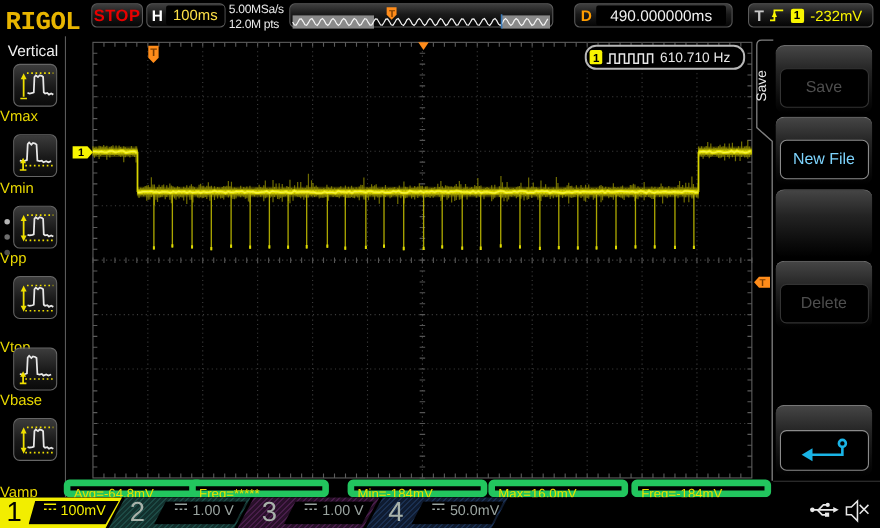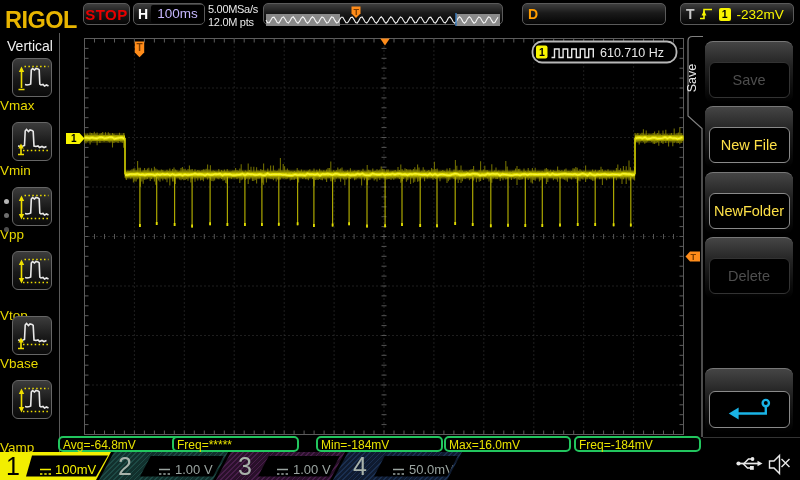--- a/index.html
+++ b/index.html
@@ -1,54 +1,54 @@
 <!DOCTYPE html>
 <html><head><meta charset="utf-8">
 <style>
 *{margin:0;padding:0;box-sizing:border-box}
 html,body{width:800px;height:480px;background:#000;overflow:hidden;font-family:"Liberation Sans",sans-serif}
 #scr{position:relative;width:800px;height:480px;background:#000}
 svg text{font-family:"Liberation Sans",sans-serif}
 .abs{position:absolute}
 
-#logo{position:absolute;left:5px;top:7px;font-family:Liberation Sans, sans-serif;font-weight:bold;font-size:23.5px;color:#e8b500;letter-spacing:-0.5px}
+#logo{position:absolute;left:5px;top:7px;font-family:Liberation Mono, monospace;font-weight:bold;font-size:23.5px;color:#e8b500;letter-spacing:-0.5px}
 .tbox{position:absolute;top:3px;height:22px;border:1px solid #5a5a5a;border-radius:5px;background:linear-gradient(#3e3e3e,#1a1a1a 45%,#050505);display:flex;align-items:center}
 #stop{left:83px;width:47px;justify-content:center;color:#e80000;font-weight:bold;font-size:15px;letter-spacing:0.5px}
 #hbox{left:133px;width:72px}
 #hbox b{color:#fff;font-size:14px;margin-left:4px}
-#hfield{margin-left:3px;width:56px;height:18px;background:#000;border-radius:2px;color:#c4b5fd;font-size:13.5px;text-align:center;line-height:18px}
+#hfield{margin-left:3px;width:56px;height:18px;background:#000;border-radius:2px;color:#fde047;font-size:13.5px;text-align:center;line-height:18px}
 #sa{position:absolute;left:208px;top:2.5px;color:#e8e8e8;font-size:11px;line-height:13px;letter-spacing:-0.3px}
 #prev{left:263px;width:240px}
 #dbox{left:522px;width:144px}
 #dbox b{color:#ff9d00;font-size:14px;margin-left:5px}
 #dfield{flex:1;margin:0 5px 0 4px;height:18px;background:#000;border-radius:2px;color:#f0f0f0;font-size:14px;text-align:center;line-height:18px}
 #tbox{left:680px;width:114px}
 #tbox .tl{color:#c8c8c8;font-weight:bold;font-size:14px;margin-left:5px}
 #t1{width:12px;height:13px;background:#f8f500;border-radius:2px;color:#000;font-size:10.5px;font-weight:bold;text-align:center;line-height:13px;margin-left:5px}
 #tv{color:#f8f500;font-size:13.5px;margin-left:6px}
 
 .vlabel{position:absolute;left:0;top:38px;width:60px;text-align:center;color:#f0f0f0;font-size:14px}
 .vbtn{position:absolute;left:12px;width:40px;height:39px;border:1px solid #666;border-radius:6px;background:linear-gradient(#3c3c3c,#191919 55%,#0a0a0a)}
 .vtxt{position:absolute;left:0;width:62px;text-align:left;color:#e8d800;font-size:13.5px}
 .dot{position:absolute;left:4px;width:5px;height:5px;border-radius:50%}
 #lsep{position:absolute;left:59px;top:33px;width:1px;height:419px;background:#5a5a5a}
 
 #rpanel{position:absolute;left:703px;top:32px;width:97px;height:406px;background:#000}
 .well{position:absolute;left:705px;width:88px;border-radius:8px;background:linear-gradient(#454545,#232323 38%,#0a0a0a 80%,#000);border-top:1px solid #777}
 .mbtn{position:absolute;left:708.5px;width:81px;height:36px;border-radius:6px;background:#000;display:flex;align-items:center;justify-content:center;font-size:14.5px}
-.mbtn.on{border:1.5px solid #8a8a8a;color:#fde047}
+.mbtn.on{border:1.5px solid #8a8a8a;color:#7dd3fc}
 .mbtn.dim{border:1.5px solid #333;color:#4e4e4e}
 #rsep{position:absolute;left:703px;top:437px;width:97px;height:1px;background:#333}
 
-.mbox{position:absolute;top:436px;width:127px;height:16px;border:2px solid #22c55e;border-radius:5px;background:#000;color:#e8e200;font-size:12px;line-height:14px;padding-left:3px;white-space:nowrap}
+.mbox{position:absolute;top:436px;width:127px;height:16px;border:6px solid #22c55e;border-radius:5px;background:#000;color:#e8e200;font-size:12px;line-height:14px;padding-left:3px;white-space:nowrap}
 
 #bbar{position:absolute;left:0;top:452px;width:800px;height:28px;background:#000}
 .chb{position:absolute;left:0;top:0;width:480px;height:28px}
 .chd{position:absolute;top:1px;font-size:25px;line-height:26px}
-.chbox{position:absolute;top:3.5px;height:21px;background:#000;display:flex;align-items:flex-end;font-size:13px;clip-path:polygon(11px 0,100% 0,calc(100% - 11px) 100%,0 100%);padding-left:12px}
+.chbox{position:absolute;top:3.5px;height:21px;background:#000;display:flex;align-items:flex-start;font-size:13px;clip-path:polygon(11px 0,100% 0,calc(100% - 11px) 100%,0 100%);padding-left:12px}
 </style></head>
 <body>
 <div id="scr">
 <svg class="abs" style="left:0;top:0" width="800" height="480" viewBox="0 0 800 480">
 <rect x="84.5" y="38.5" width="599.0" height="396.0" fill="none" stroke="#5c5c5c" stroke-width="1"></rect>
 <path d="M94.5 38.5v4M94.5 434.5v-4M104.5 38.5v4M104.5 434.5v-4M114.5 38.5v4M114.5 434.5v-4M124.4 38.5v4M124.4 434.5v-4M134.4 38.5v4M134.4 434.5v-4M144.4 38.5v4M144.4 434.5v-4M154.4 38.5v4M154.4 434.5v-4M164.4 38.5v4M164.4 434.5v-4M174.3 38.5v4M174.3 434.5v-4M184.3 38.5v4M184.3 434.5v-4M194.3 38.5v4M194.3 434.5v-4M204.3 38.5v4M204.3 434.5v-4M214.3 38.5v4M214.3 434.5v-4M224.3 38.5v4M224.3 434.5v-4M234.2 38.5v4M234.2 434.5v-4M244.2 38.5v4M244.2 434.5v-4M254.2 38.5v4M254.2 434.5v-4M264.2 38.5v4M264.2 434.5v-4M274.2 38.5v4M274.2 434.5v-4M284.2 38.5v4M284.2 434.5v-4M294.1 38.5v4M294.1 434.5v-4M304.1 38.5v4M304.1 434.5v-4M314.1 38.5v4M314.1 434.5v-4M324.1 38.5v4M324.1 434.5v-4M334.1 38.5v4M334.1 434.5v-4M344.1 38.5v4M344.1 434.5v-4M354.1 38.5v4M354.1 434.5v-4M364.0 38.5v4M364.0 434.5v-4M374.0 38.5v4M374.0 434.5v-4M384.0 38.5v4M384.0 434.5v-4M394.0 38.5v4M394.0 434.5v-4M404.0 38.5v4M404.0 434.5v-4M413.9 38.5v4M413.9 434.5v-4M423.9 38.5v4M423.9 434.5v-4M433.9 38.5v4M433.9 434.5v-4M443.9 38.5v4M443.9 434.5v-4M453.9 38.5v4M453.9 434.5v-4M463.9 38.5v4M463.9 434.5v-4M473.9 38.5v4M473.9 434.5v-4M483.8 38.5v4M483.8 434.5v-4M493.8 38.5v4M493.8 434.5v-4M503.8 38.5v4M503.8 434.5v-4M513.8 38.5v4M513.8 434.5v-4M523.8 38.5v4M523.8 434.5v-4M533.8 38.5v4M533.8 434.5v-4M543.7 38.5v4M543.7 434.5v-4M553.7 38.5v4M553.7 434.5v-4M563.7 38.5v4M563.7 434.5v-4M573.7 38.5v4M573.7 434.5v-4M583.7 38.5v4M583.7 434.5v-4M593.6 38.5v4M593.6 434.5v-4M603.6 38.5v4M603.6 434.5v-4M613.6 38.5v4M613.6 434.5v-4M623.6 38.5v4M623.6 434.5v-4M633.6 38.5v4M633.6 434.5v-4M643.6 38.5v4M643.6 434.5v-4M653.5 38.5v4M653.5 434.5v-4M663.5 38.5v4M663.5 434.5v-4M673.5 38.5v4M673.5 434.5v-4M84.5 48.4h4M683.5 48.4h-4M84.5 58.3h4M683.5 58.3h-4M84.5 68.2h4M683.5 68.2h-4M84.5 78.1h4M683.5 78.1h-4M84.5 88.0h4M683.5 88.0h-4M84.5 97.9h4M683.5 97.9h-4M84.5 107.8h4M683.5 107.8h-4M84.5 117.7h4M683.5 117.7h-4M84.5 127.6h4M683.5 127.6h-4M84.5 137.5h4M683.5 137.5h-4M84.5 147.4h4M683.5 147.4h-4M84.5 157.3h4M683.5 157.3h-4M84.5 167.2h4M683.5 167.2h-4M84.5 177.1h4M683.5 177.1h-4M84.5 187.0h4M683.5 187.0h-4M84.5 196.9h4M683.5 196.9h-4M84.5 206.8h4M683.5 206.8h-4M84.5 216.7h4M683.5 216.7h-4M84.5 226.6h4M683.5 226.6h-4M84.5 236.5h4M683.5 236.5h-4M84.5 246.4h4M683.5 246.4h-4M84.5 256.3h4M683.5 256.3h-4M84.5 266.2h4M683.5 266.2h-4M84.5 276.1h4M683.5 276.1h-4M84.5 286.0h4M683.5 286.0h-4M84.5 295.9h4M683.5 295.9h-4M84.5 305.8h4M683.5 305.8h-4M84.5 315.7h4M683.5 315.7h-4M84.5 325.6h4M683.5 325.6h-4M84.5 335.5h4M683.5 335.5h-4M84.5 345.4h4M683.5 345.4h-4M84.5 355.3h4M683.5 355.3h-4M84.5 365.2h4M683.5 365.2h-4M84.5 375.1h4M683.5 375.1h-4M84.5 385.0h4M683.5 385.0h-4M84.5 394.9h4M683.5 394.9h-4M84.5 404.8h4M683.5 404.8h-4M84.5 414.7h4M683.5 414.7h-4M84.5 424.6h4M683.5 424.6h-4" stroke="#5c5c5c" stroke-width="1" fill="none"></path>
 <line x1="134.4" y1="38.5" x2="134.4" y2="434.5" stroke="#3d3d3d" stroke-width="1" stroke-dasharray="1 3"></line>
 <line x1="184.3" y1="38.5" x2="184.3" y2="434.5" stroke="#3d3d3d" stroke-width="1" stroke-dasharray="1 3"></line>
 <line x1="234.2" y1="38.5" x2="234.2" y2="434.5" stroke="#3d3d3d" stroke-width="1" stroke-dasharray="1 3"></line>
 <line x1="284.2" y1="38.5" x2="284.2" y2="434.5" stroke="#3d3d3d" stroke-width="1" stroke-dasharray="1 3"></line>
@@ -107,20 +107,21 @@
 <svg class="abs" style="left:0;top:0" width="800" height="32" viewBox="0 0 800 32">
   <rect x="266" y="14" width="74" height="12" fill="#8a8a8a"></rect>
   <rect x="456" y="14" width="44" height="12" fill="#8a8a8a"></rect>
   <polyline points="266.0,20.0 267.6,22.7 269.2,22.8 270.8,20.2 272.4,17.4 274.0,17.1 275.6,19.6 277.2,22.5 278.8,23.0 280.4,20.6 282.0,17.6 283.6,16.9 285.2,19.2 286.8,22.2 288.4,23.1 290.0,21.0 291.6,17.9 293.2,16.8 294.8,18.8 296.4,21.9 298.0,23.2 299.6,21.4 301.2,18.3 302.8,16.8 304.4,18.4 306.0,21.6 307.6,23.2 309.2,21.7 310.8,18.6 312.4,16.8 314.0,18.1 315.6,21.2 317.2,23.2 318.8,22.1 320.4,19.0 322.0,16.9 323.6,17.8 325.2,20.8 326.8,23.1 328.4,22.4 330.0,19.4 331.6,17.0 333.2,17.5 334.8,20.4 336.4,22.9 338.0,22.6 339.6,19.8 341.2,17.2 342.8,17.3 344.4,20.0 346.0,22.7 347.6,22.8 349.2,20.2 350.8,17.4 352.4,17.1 354.0,19.6 355.6,22.5 357.2,23.0 358.8,20.6 360.4,17.6 362.0,16.9 363.6,19.2 365.2,22.2 366.8,23.1 368.4,21.0 370.0,17.9 371.6,16.8 373.2,18.8 374.8,21.9 376.4,23.2 378.0,21.4 379.6,18.3 381.2,16.8 382.8,18.4 384.4,21.6 386.0,23.2 387.6,21.7 389.2,18.6 390.8,16.8 392.4,18.1 394.0,21.2 395.6,23.2 397.2,22.1 398.8,19.0 400.4,16.9 402.0,17.8 403.6,20.8 405.2,23.1 406.8,22.4 408.4,19.4 410.0,17.0 411.6,17.5 413.2,20.4 414.8,22.9 416.4,22.6 418.0,19.8 419.6,17.2 421.2,17.3 422.8,20.0 424.4,22.7 426.0,22.8 427.6,20.2 429.2,17.4 430.8,17.1 432.4,19.6 434.0,22.5 435.6,23.0 437.2,20.6 438.8,17.6 440.4,16.9 442.0,19.2 443.6,22.2 445.2,23.1 446.8,21.0 448.4,17.9 450.0,16.8 451.6,18.8 453.2,21.9 454.8,23.2 456.4,21.4 458.0,18.3 459.6,16.8 461.2,18.4 462.8,21.6 464.4,23.2 466.0,21.7 467.6,18.6 469.2,16.8 470.8,18.1 472.4,21.2 474.0,23.2 475.6,22.1 477.2,19.0 478.8,16.9 480.4,17.8 482.0,20.8 483.6,23.1 485.2,22.4 486.8,19.4 488.4,17.0 490.0,17.5 491.6,20.4 493.2,22.9 494.8,22.6 496.4,19.8 498.0,17.2" fill="none" stroke="#f4f4f4" stroke-width="1.1"></polyline>
   <line x1="456" y1="13" x2="456" y2="26" stroke="#3a7ab8" stroke-width="1.5"></line>
   <path d="M351.5 6.5h9v7l-4.5 4.5-4.5-4.5z" fill="#ff8c1a"></path>
   <text x="353.6" y="15" font-size="9" font-weight="bold" fill="#7a3c00">T</text>
 </svg>
 <div class="tbox" id="dbox">
       <b>D</b>
+      <div id="dfield">490.000000ms</div>
     </div>
 <div class="tbox" id="tbox">
       <span class="tl">T</span>
   <svg width="15" height="16" viewBox="0 0 15 16" style="margin-left:4px">
         <path d="M1 12.5h4V3.5h8" fill="none" stroke="#f8f500" stroke-width="1.6"></path>
         <polygon points="2.6,9.5 7.4,9.5 5,4.2" fill="#f8f500"></polygon>
       </svg>
   <div id="t1">1</div>
       <span id="tv">-232mV</span>
     </div>
@@ -181,21 +182,20 @@
 <div class="dot" style="top:213px;background:#6e6e6e"></div>
 <div class="dot" style="top:227px;background:#4e4e4e"></div>
 <div id="lsep"></div>
 
 <div id="rpanel"></div>
 <div class="well" style="top:41px;height:62px"></div>
 <div class="mbtn dim" style="top:62px">Save</div>
 <div class="well" style="top:106px;height:62px"></div>
 <div class="mbtn on" style="top:127px">New File</div>
 <div class="well" style="top:172px;height:62px"></div>
-<div class="mbtn on" style="top:193px">NewFolder</div>
 <div class="well" style="top:237px;height:62px"></div>
 <div class="mbtn dim" style="top:258px">Delete</div>
 <div class="well" style="top:368px;height:65px"></div>
 <div class="mbtn on" style="top:391px;height:37px">
       <svg width="80" height="36" viewBox="0 0 80 36">
 <circle cx="56.5" cy="11" r="3.2" fill="none" stroke="#1ab4e6" stroke-width="2.4"></circle>
 <path d="M56.5 14.2V21.5H28" fill="none" stroke="#1ab4e6" stroke-width="2.4"></path>
 <polygon points="29,15.5 29,27.5 19,21.5" fill="#1ab4e6"></polygon>
       </svg>
     </div>

